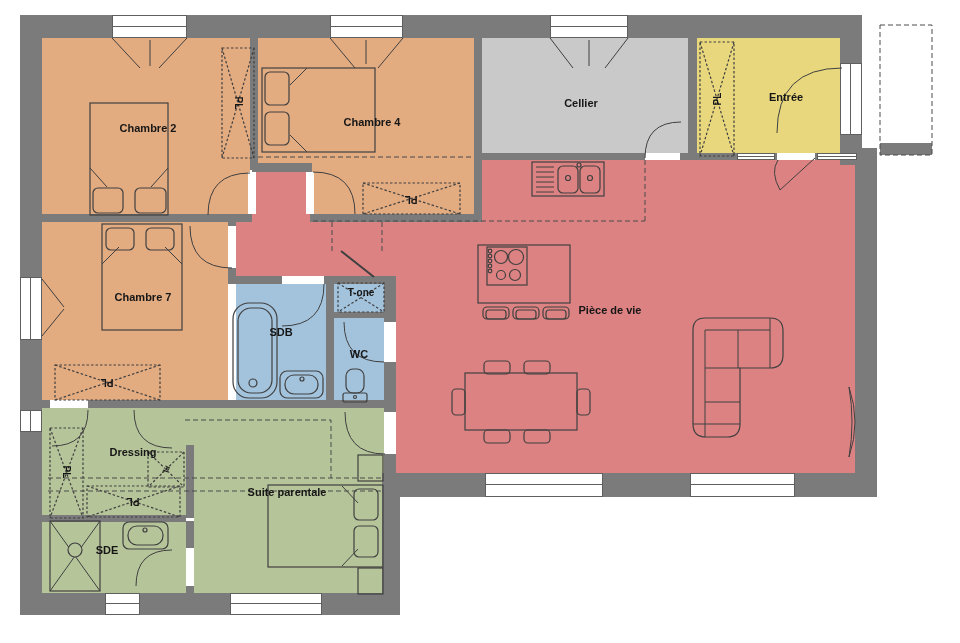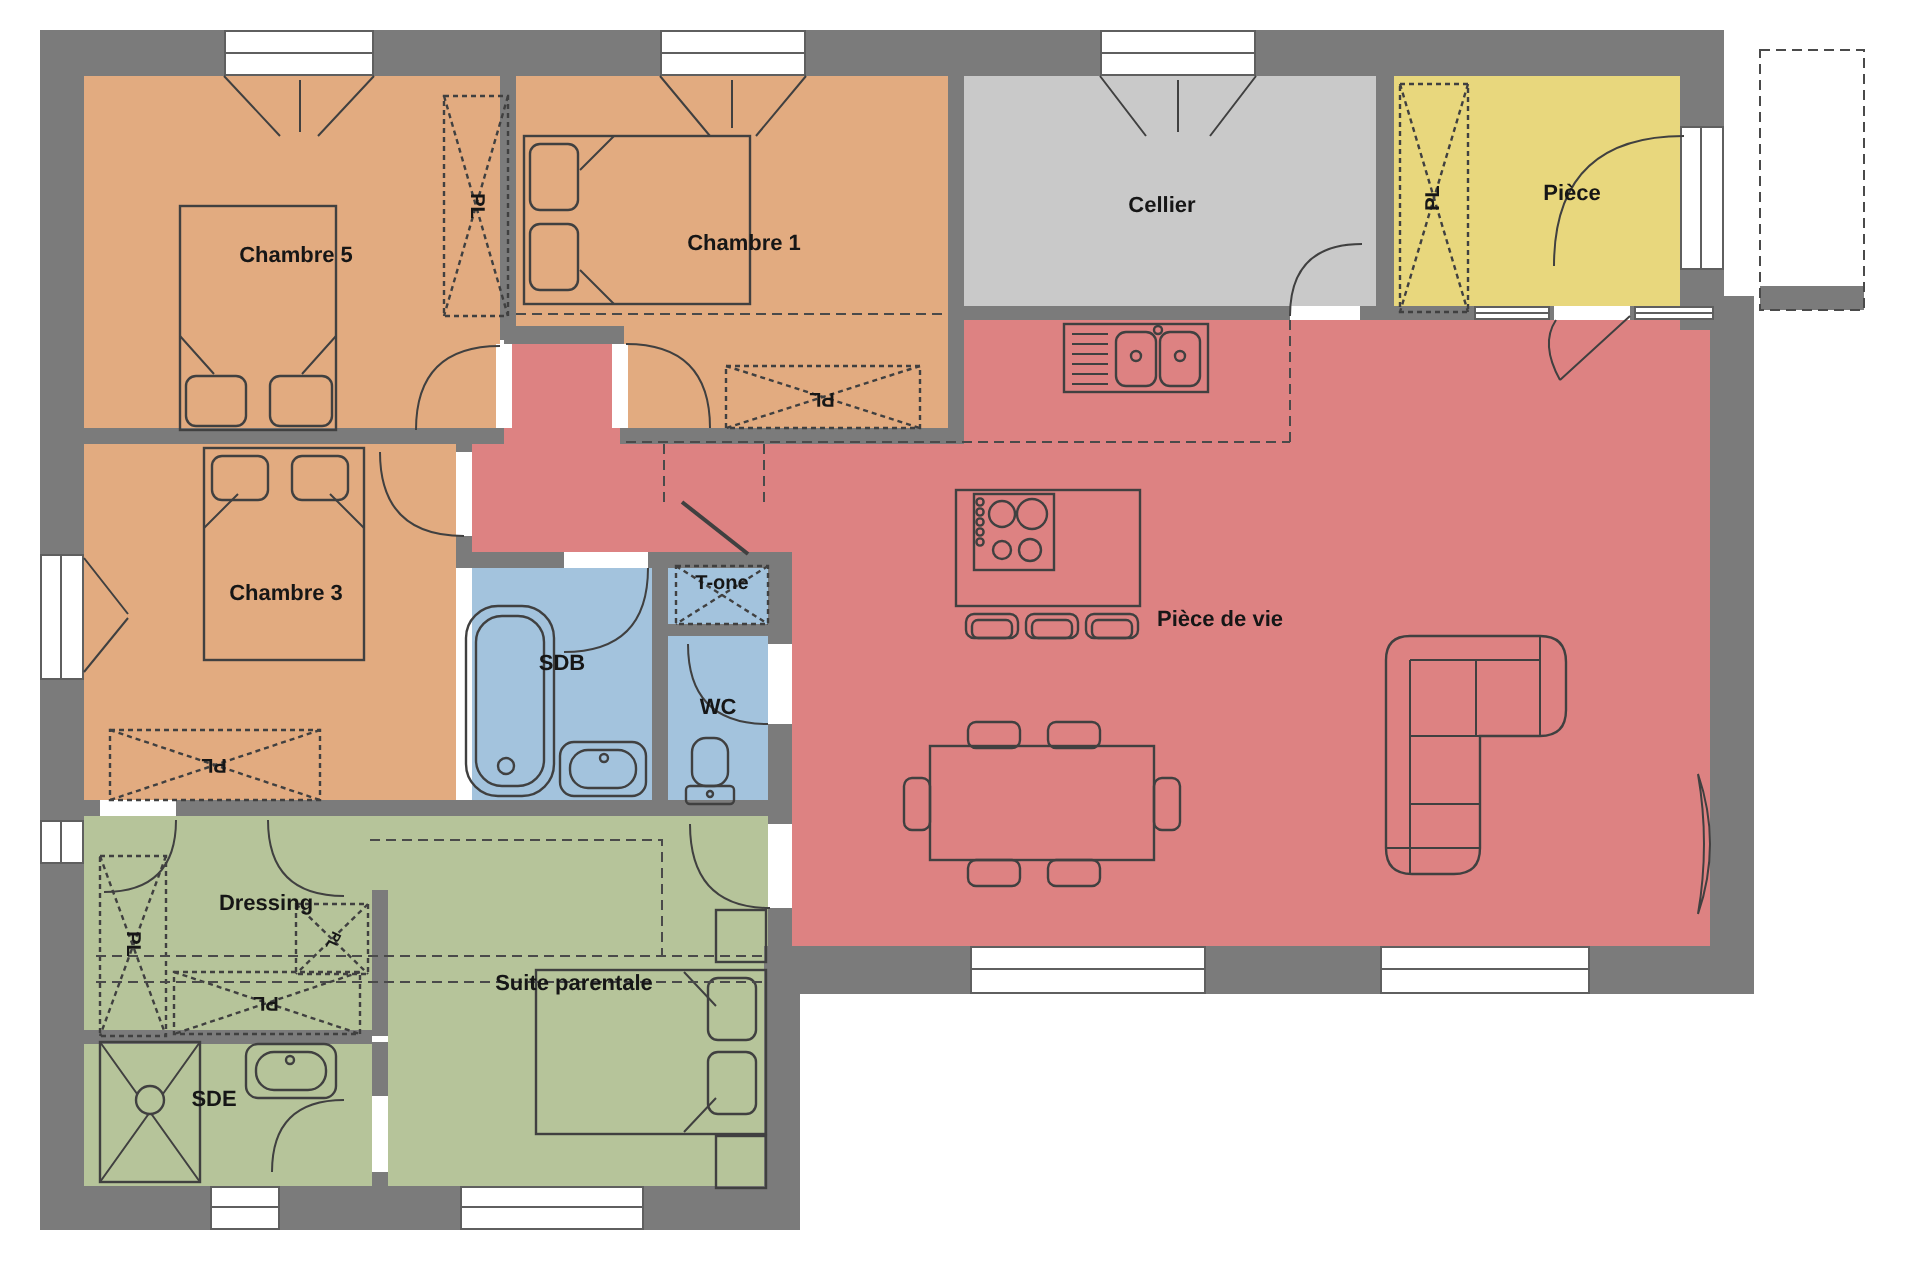--- a/index.html
+++ b/index.html
@@ -247,26 +247,26 @@
     <g>
       <path class="dash" d="M258,157 L474,157"></path>
       <path class="dash" d="M313,221 L645,221 M645,160 L645,221"></path>
       <path class="dash" d="M332,222 L332,252 M382,222 L382,252"></path>
       <path class="dash" d="M48,478 L384,478 M48,491 L384,491"></path>
       <path class="dash" d="M185,420 L331,420 L331,478"></path>
       <rect class="dash" x="880" y="25" width="52" height="130"></rect>
     </g>
   </svg>
 
-  <div class="lbl" style="left:148px;top:128px">Chambre 5</div>
-  <div class="lbl" style="left:372px;top:122px">Chambre 1</div>
+  <div class="lbl" style="left:148px;top:128px">Chambre 2</div>
+  <div class="lbl" style="left:372px;top:122px">Chambre 4</div>
   <div class="lbl" style="left:581px;top:103px">Cellier</div>
-  <div class="lbl" style="left:786px;top:97px">Pièce</div>
+  <div class="lbl" style="left:786px;top:97px">Entrée</div>
   <div class="lbl" style="left:610px;top:310px">Pièce de vie</div>
-  <div class="lbl" style="left:143px;top:297px">Chambre 3</div>
+  <div class="lbl" style="left:143px;top:297px">Chambre 7</div>
   <div class="lbl" style="left:281px;top:332px">SDB</div>
   <div class="lbl sm" style="left:361px;top:292px">T-one</div>
   <div class="lbl" style="left:359px;top:354px">WC</div>
   <div class="lbl" style="left:133px;top:452px">Dressing</div>
   <div class="lbl" style="left:287px;top:492px">Suite parentale</div>
   <div class="lbl" style="left:107px;top:550px">SDE</div>
 
   <div class="lbl pl r90" style="left:238px;top:103px">PL</div>
   <div class="lbl pl r180" style="left:411px;top:199px">PL</div>
   <div class="lbl pl rm90" style="left:717px;top:99px">PL</div>

